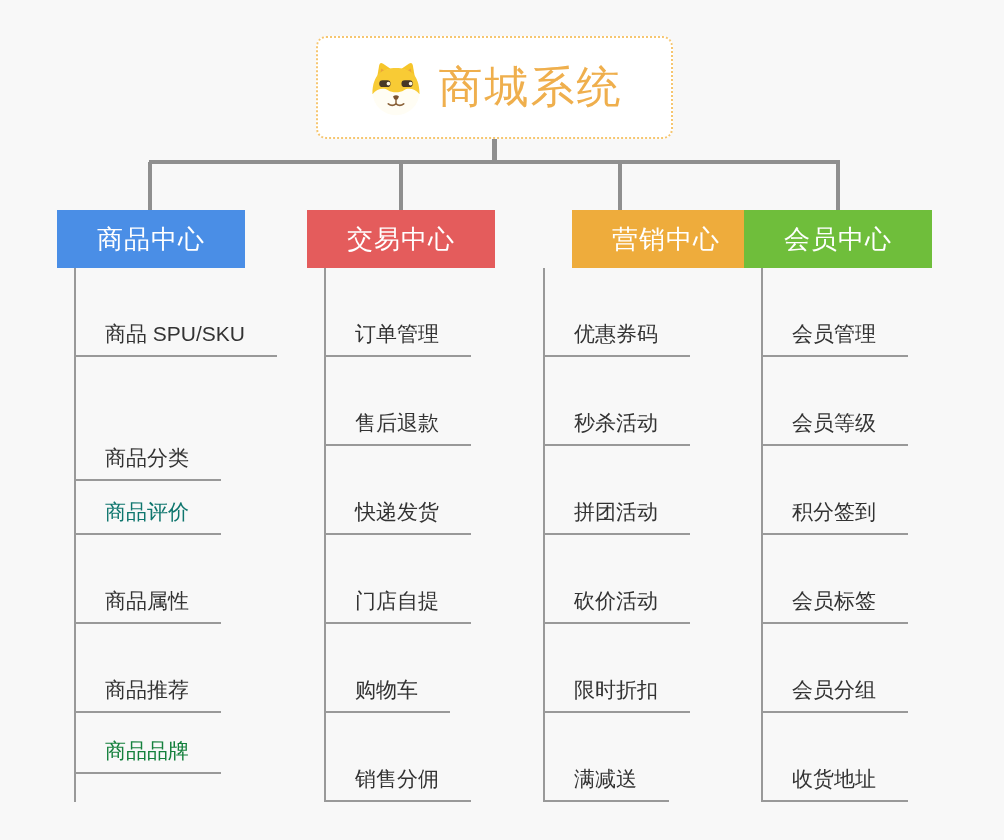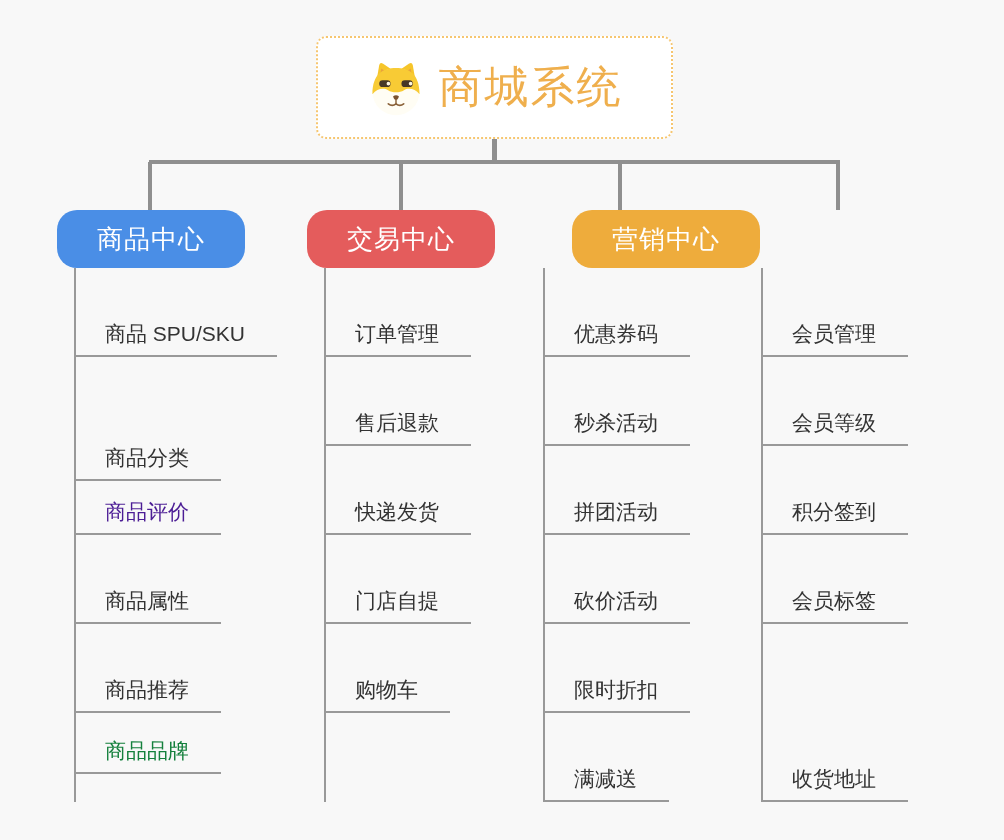--- a/index.html
+++ b/index.html
@@ -35,21 +35,21 @@
   .root-title{
     font-size:44px;
     color:#efaf4d;
     letter-spacing:2px;
     white-space:nowrap;
   }
   
   .branch{position:absolute;top:210px;width:188px;height:604px;}
   .branch-header{
     position:absolute;left:0;top:0;width:188px;height:58px;
-    border-radius:20px;
+    border-radius:0;
     color:#ffffff;
     font-size:26px;line-height:58px;text-align:center;
     letter-spacing:1px;
     white-space:nowrap;
   }
   .trunk{
     position:absolute;left:17px;top:58px;width:2px;height:534px;
     background:#999999;
   }
   .item{
@@ -95,47 +95,50 @@
     </span>
     <span class="root-title" style="color: rgb(239, 175, 77);">商城系统</span>
   </div>
 
   <div id="branches">
       <div class="branch" style="left: 57px;">
         <div class="branch-header" style="background: rgb(74, 142, 230); color: rgb(255, 255, 255);">商品中心</div>
         <div class="trunk" style="background: rgb(153, 153, 153);"></div>
         <div class="item" style="top: 111px; border-bottom-color: rgb(153, 153, 153); color: rgb(51, 51, 51);">商品 SPU/SKU</div>
         <div class="item" style="top: 200px; border-bottom-color: rgb(153, 153, 153); color: rgb(51, 51, 51); margin-top: 35px;">商品分类</div>
-        <div class="item" style="top: 289px; border-bottom-color: rgb(153, 153, 153); color: #4c1d95;">商品评价</div>
+        <div class="item" style="top: 289px; border-bottom-color: rgb(153, 153, 153); color: #0f766e;">商品评价</div>
         <div class="item" style="top: 378px; border-bottom-color: rgb(153, 153, 153); color: rgb(51, 51, 51);">商品属性</div>
         <div class="item" style="top: 467px; border-bottom-color: rgb(153, 153, 153); color: rgb(51, 51, 51);">商品推荐</div>
         <div class="item" style="top: 528px; border-bottom-color: rgb(153, 153, 153); color: #15803d;">商品品牌</div>
       </div>
       <div class="branch" style="left: 307px;">
         <div class="branch-header" style="background: rgb(228, 92, 92); color: rgb(255, 255, 255);">交易中心</div>
         <div class="trunk" style="background: rgb(153, 153, 153);"></div>
         <div class="item" style="top: 111px; border-bottom-color: rgb(153, 153, 153); color: rgb(51, 51, 51);">订单管理</div>
         <div class="item" style="top: 200px; border-bottom-color: rgb(153, 153, 153); color: rgb(51, 51, 51);">售后退款</div>
         <div class="item" style="top: 289px; border-bottom-color: rgb(153, 153, 153); color: rgb(51, 51, 51);">快递发货</div>
         <div class="item" style="top: 378px; border-bottom-color: rgb(153, 153, 153); color: rgb(51, 51, 51);">门店自提</div>
         <div class="item" style="top: 467px; border-bottom-color: rgb(153, 153, 153); color: rgb(51, 51, 51);">购物车</div>
+        <div class="item" style="top: 556px; border-bottom-color: rgb(153, 153, 153); color: rgb(51, 51, 51);">销售分佣</div>
       </div>
       <div class="branch" style="left: 526px;">
         <div class="branch-header" style="background: rgb(238, 172, 60); color: rgb(255, 255, 255); margin-left: 46px;">营销中心</div>
         <div class="trunk" style="background: rgb(153, 153, 153);"></div>
         <div class="item" style="top: 111px; border-bottom-color: rgb(153, 153, 153); color: rgb(51, 51, 51);">优惠券码</div>
         <div class="item" style="top: 200px; border-bottom-color: rgb(153, 153, 153); color: rgb(51, 51, 51);">秒杀活动</div>
         <div class="item" style="top: 289px; border-bottom-color: rgb(153, 153, 153); color: rgb(51, 51, 51);">拼团活动</div>
         <div class="item" style="top: 378px; border-bottom-color: rgb(153, 153, 153); color: rgb(51, 51, 51);">砍价活动</div>
         <div class="item" style="top: 467px; border-bottom-color: rgb(153, 153, 153); color: rgb(51, 51, 51);">限时折扣</div>
         <div class="item" style="top: 556px; border-bottom-color: rgb(153, 153, 153); color: rgb(51, 51, 51);">满减送</div>
       </div>
       <div class="branch" style="left: 744px;">
+        <div class="branch-header" style="background: rgb(111, 190, 59); color: rgb(255, 255, 255);">会员中心</div>
         <div class="trunk" style="background: rgb(153, 153, 153);"></div>
         <div class="item" style="top: 111px; border-bottom-color: rgb(153, 153, 153); color: rgb(51, 51, 51);">会员管理</div>
         <div class="item" style="top: 200px; border-bottom-color: rgb(153, 153, 153); color: rgb(51, 51, 51);">会员等级</div>
         <div class="item" style="top: 289px; border-bottom-color: rgb(153, 153, 153); color: rgb(51, 51, 51);">积分签到</div>
         <div class="item" style="top: 378px; border-bottom-color: rgb(153, 153, 153); color: rgb(51, 51, 51);">会员标签</div>
+        <div class="item" style="top: 467px; border-bottom-color: rgb(153, 153, 153); color: rgb(51, 51, 51);">会员分组</div>
         <div class="item" style="top: 556px; border-bottom-color: rgb(153, 153, 153); color: rgb(51, 51, 51);">收货地址</div>
       </div>
     </div>
 
 </div>
 
 </body></html>

